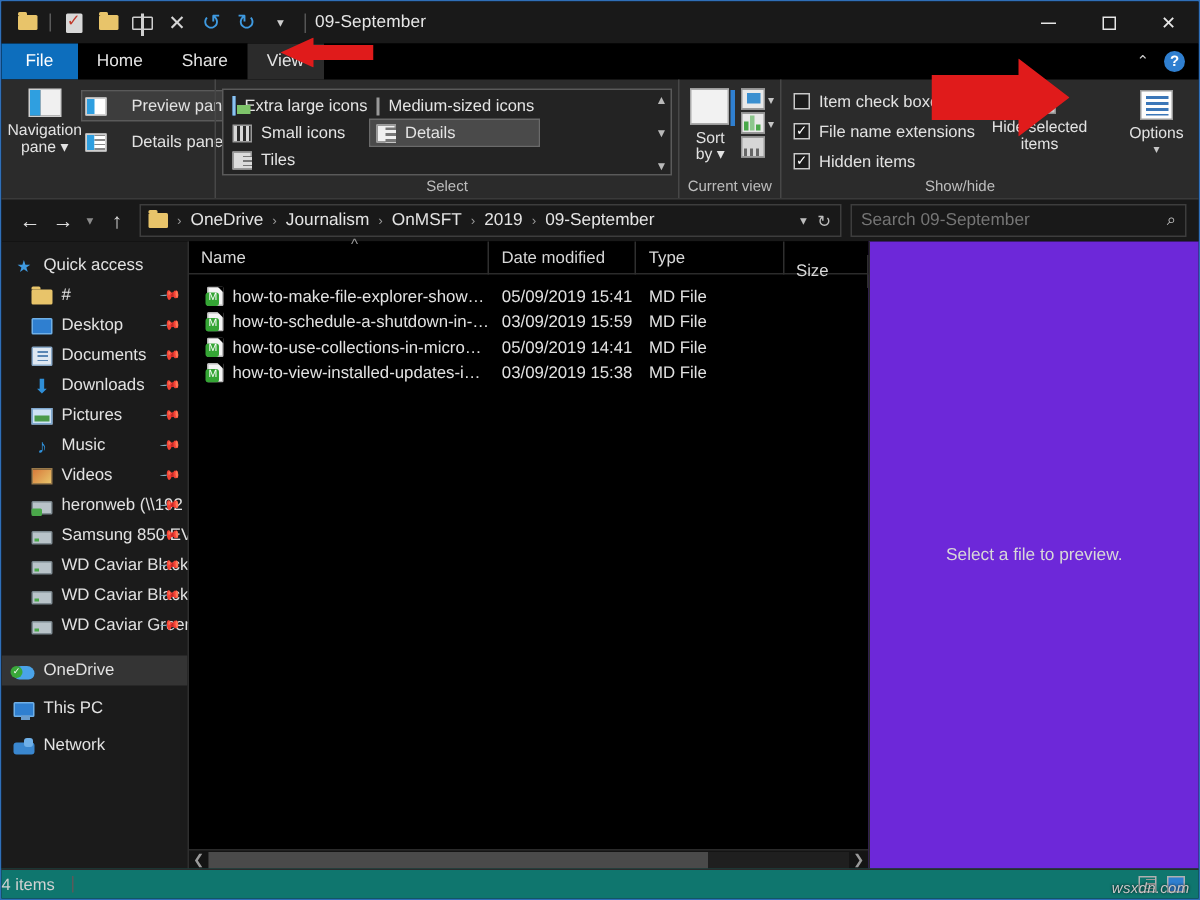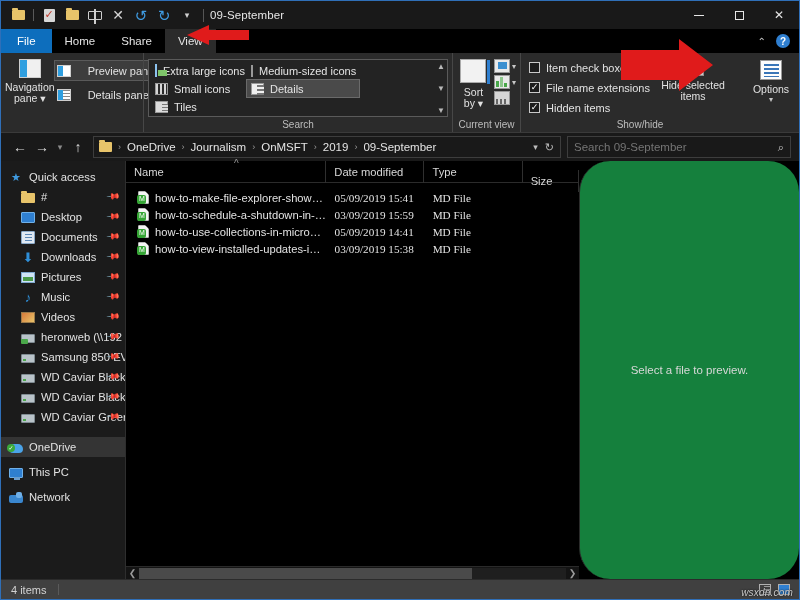--- a/index.html
+++ b/index.html
@@ -257,40 +257,40 @@
     width:11px;height:13px;background:#f4f4f4;border:1px solid #b8b8b8;border-radius:1px;
     position:relative; flex:0 0 11px;
   }
   .md-ico::before{content:'';position:absolute;right:-1px;top:-1px;border-width:0 4px 4px 0;border-style:solid;border-color:transparent #000 transparent transparent;}
   .md-ico::after{
     content:''; position:absolute; left:-2px; bottom:-1px; width:9px; height:9px;
     background:#35a535; border-radius:2px;
   }
   .md-ic-inner { position:absolute; left:0px; bottom:1px; color:#fff; font-size:7px; z-index:2; line-height:7px;}
   .ftxt { color:#e2e2e2; font-size:11.2px; white-space:nowrap; overflow:hidden; text-overflow:ellipsis; }
-  .fcell { color:#e2e2e2; font-size:11.2px; padding-left:8px; white-space:nowrap; overflow:hidden;font-family:Liberation Serif, serif; }
+  .fcell { color:#e2e2e2; font-size:11.2px; padding-left:8px; white-space:nowrap; overflow:hidden; }
   .fcell.date { width:105px; }
   .fcell.type { width:105px; }
   .fcell.size { width:60px; }
 
   .hscroll { height:13px; background:#141414; display:flex; align-items:center; border-top:1px solid #2a2a2a; }
   .hs-arrow { width:13px; text-align:center; color:#9a9a9a; font-size:9px; }
   .hs-track { flex:1; height:11px; background:#1f1f1f; position:relative; }
   .hs-thumb { position:absolute; left:0; top:0; height:11px; width:78%; background:#4a4a4a; }
 
   .preview {
-    width:220px; flex:0 0 220px; background:#15803d; border-left:1px solid #2b2b2b;
-    display:flex; align-items:center; justify-content:center;border-radius:31px;
+    width:220px; flex:0 0 220px; background:#6d28d9; border-left:1px solid #2b2b2b;
+    display:flex; align-items:center; justify-content:center;
   }
   .preview-text { color:#d8d8d8; font-size:11.5px; }
 
   
   .statusbar {
-    flex:0 0 20px; background:#404040; display:flex; align-items:center;
-    padding-left:10px; border-top:1px solid #2b2b2b; position:relative;
+    flex:0 0 20px; background:#0f766e; display:flex; align-items:center;
+    border-top:1px solid #2b2b2b; position:relative;
   }
   .status-text { color:#d2d2d2; font-size:11px; }
   .status-sep { width:1px;height:11px;background:#5a5a5a;margin-left:12px; }
   .status-views { margin-left:auto; display:flex; gap:1px; padding-right:6px; }
   .sv { width:18px;height:18px;display:flex;align-items:center;justify-content:center; }
   .sv-det { width:12px;height:11px;border:1px solid #b0b0b0;background:transparent;position:relative; }
   .sv-det::after{content:'';position:absolute;left:4px;top:1px;width:6px;height:8px;background:repeating-linear-gradient(#9a9a9a 0 1px,transparent 1px 3px);}
   .sv-thumb { width:12px;height:11px;border:1px solid #b0b0b0;background:#2f7fd0; }
   .watermark {
     position:absolute; right:6px; bottom:1px; color:#c9c9c9; font-size:10px;
@@ -421,21 +421,21 @@
               </div>
             </div>
           </div>
           <div class="gspin">
             <span>▲</span>
             <span>▼</span>
             <span>▼</span>
           </div>
         </div>
       </div>
-      <div class="rgroup-label">Search</div>
+      <div class="rgroup-label">Select</div>
     </div>
 
     <div class="rgroup" style="width:68px;">
       <div class="rgroup-body" style="padding-left:2px;">
         <div class="bigbtn" style="width:36px;">
           <span class="ic sortby-ic"></span>
           <span>Sort</span>
           <span><span>by</span> ▾</span>
         </div>
         <div class="cv-right">

